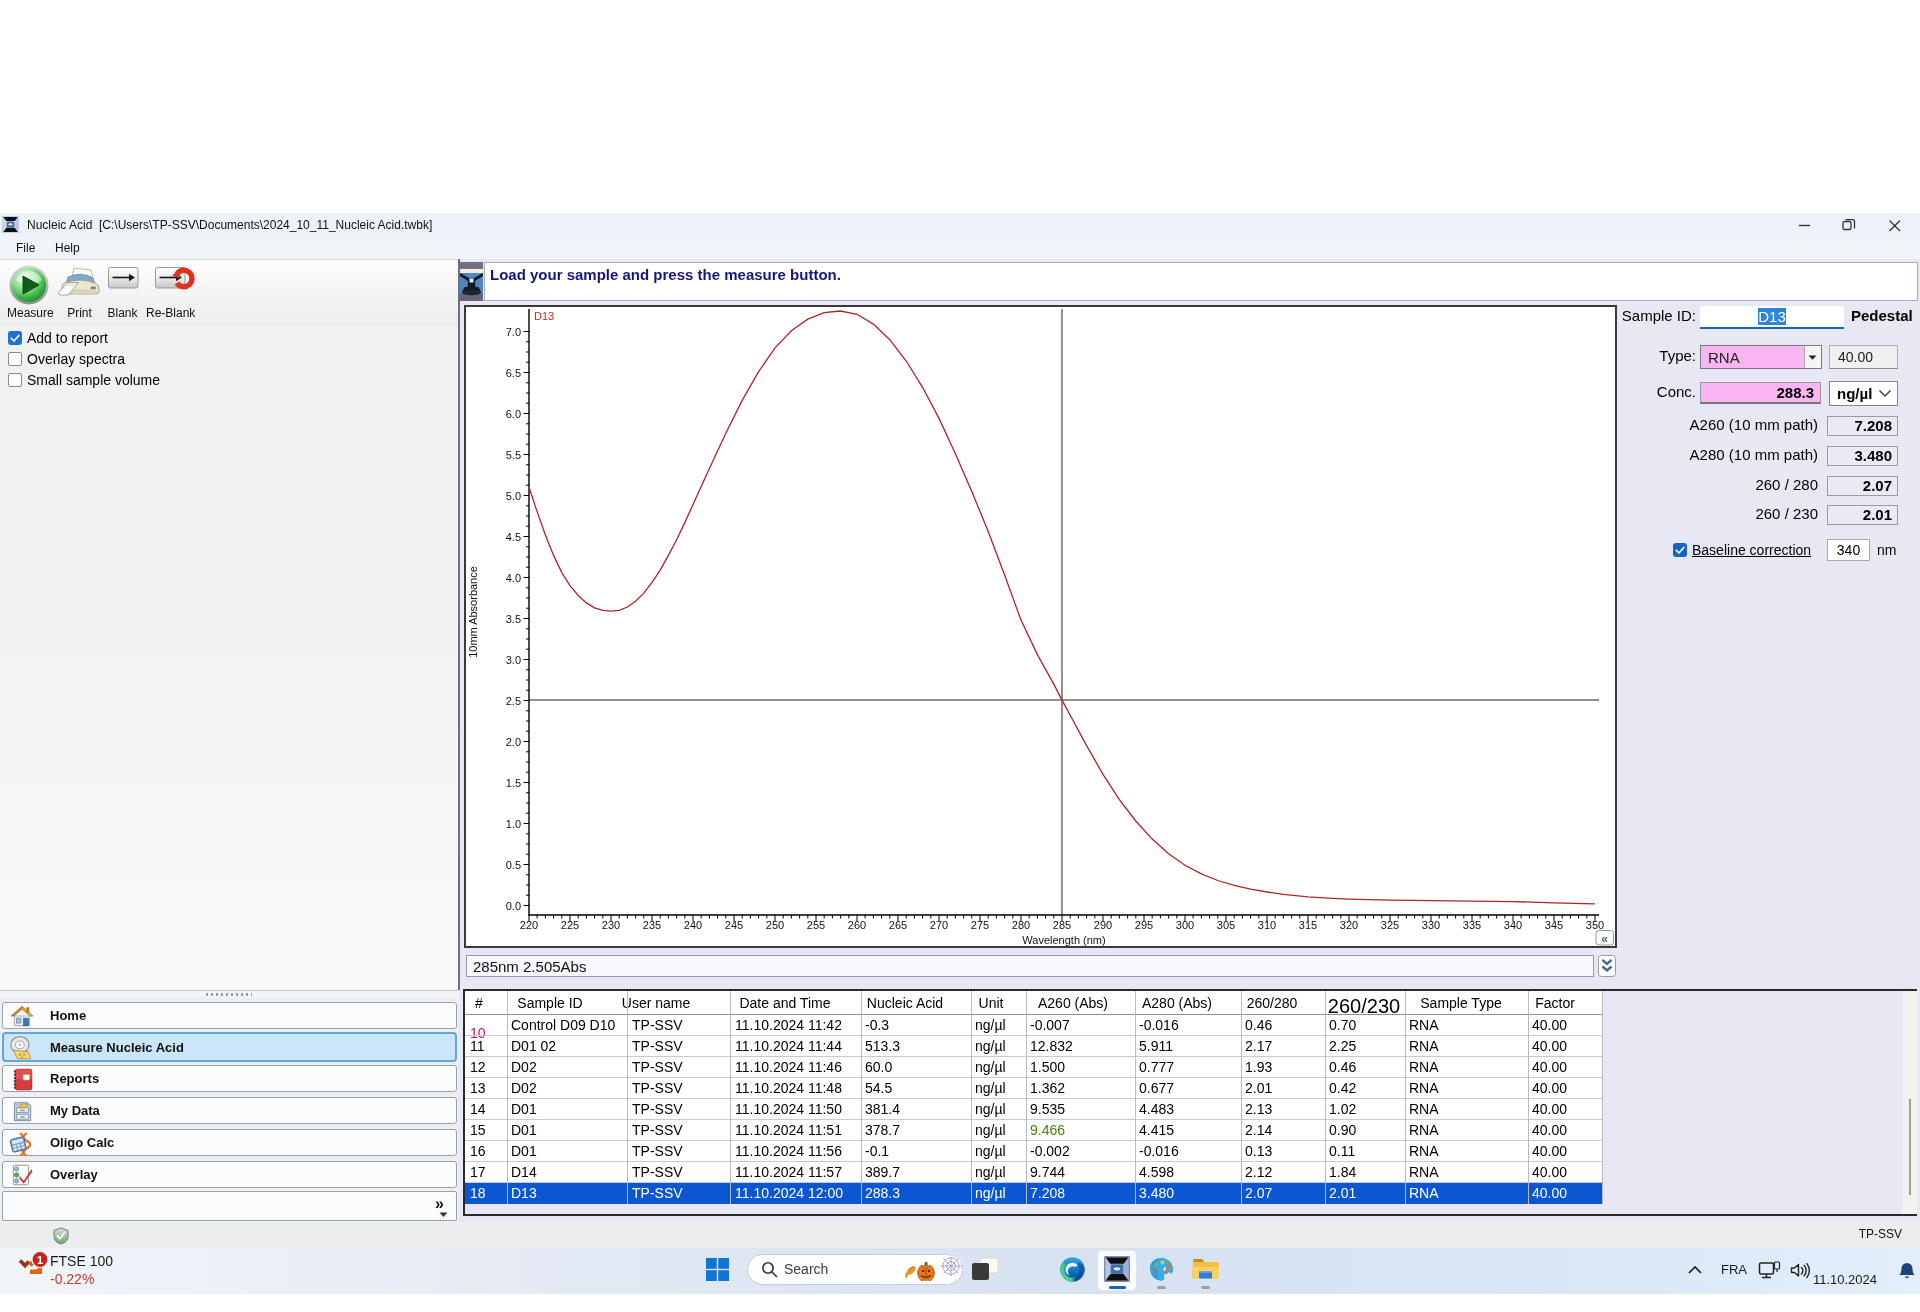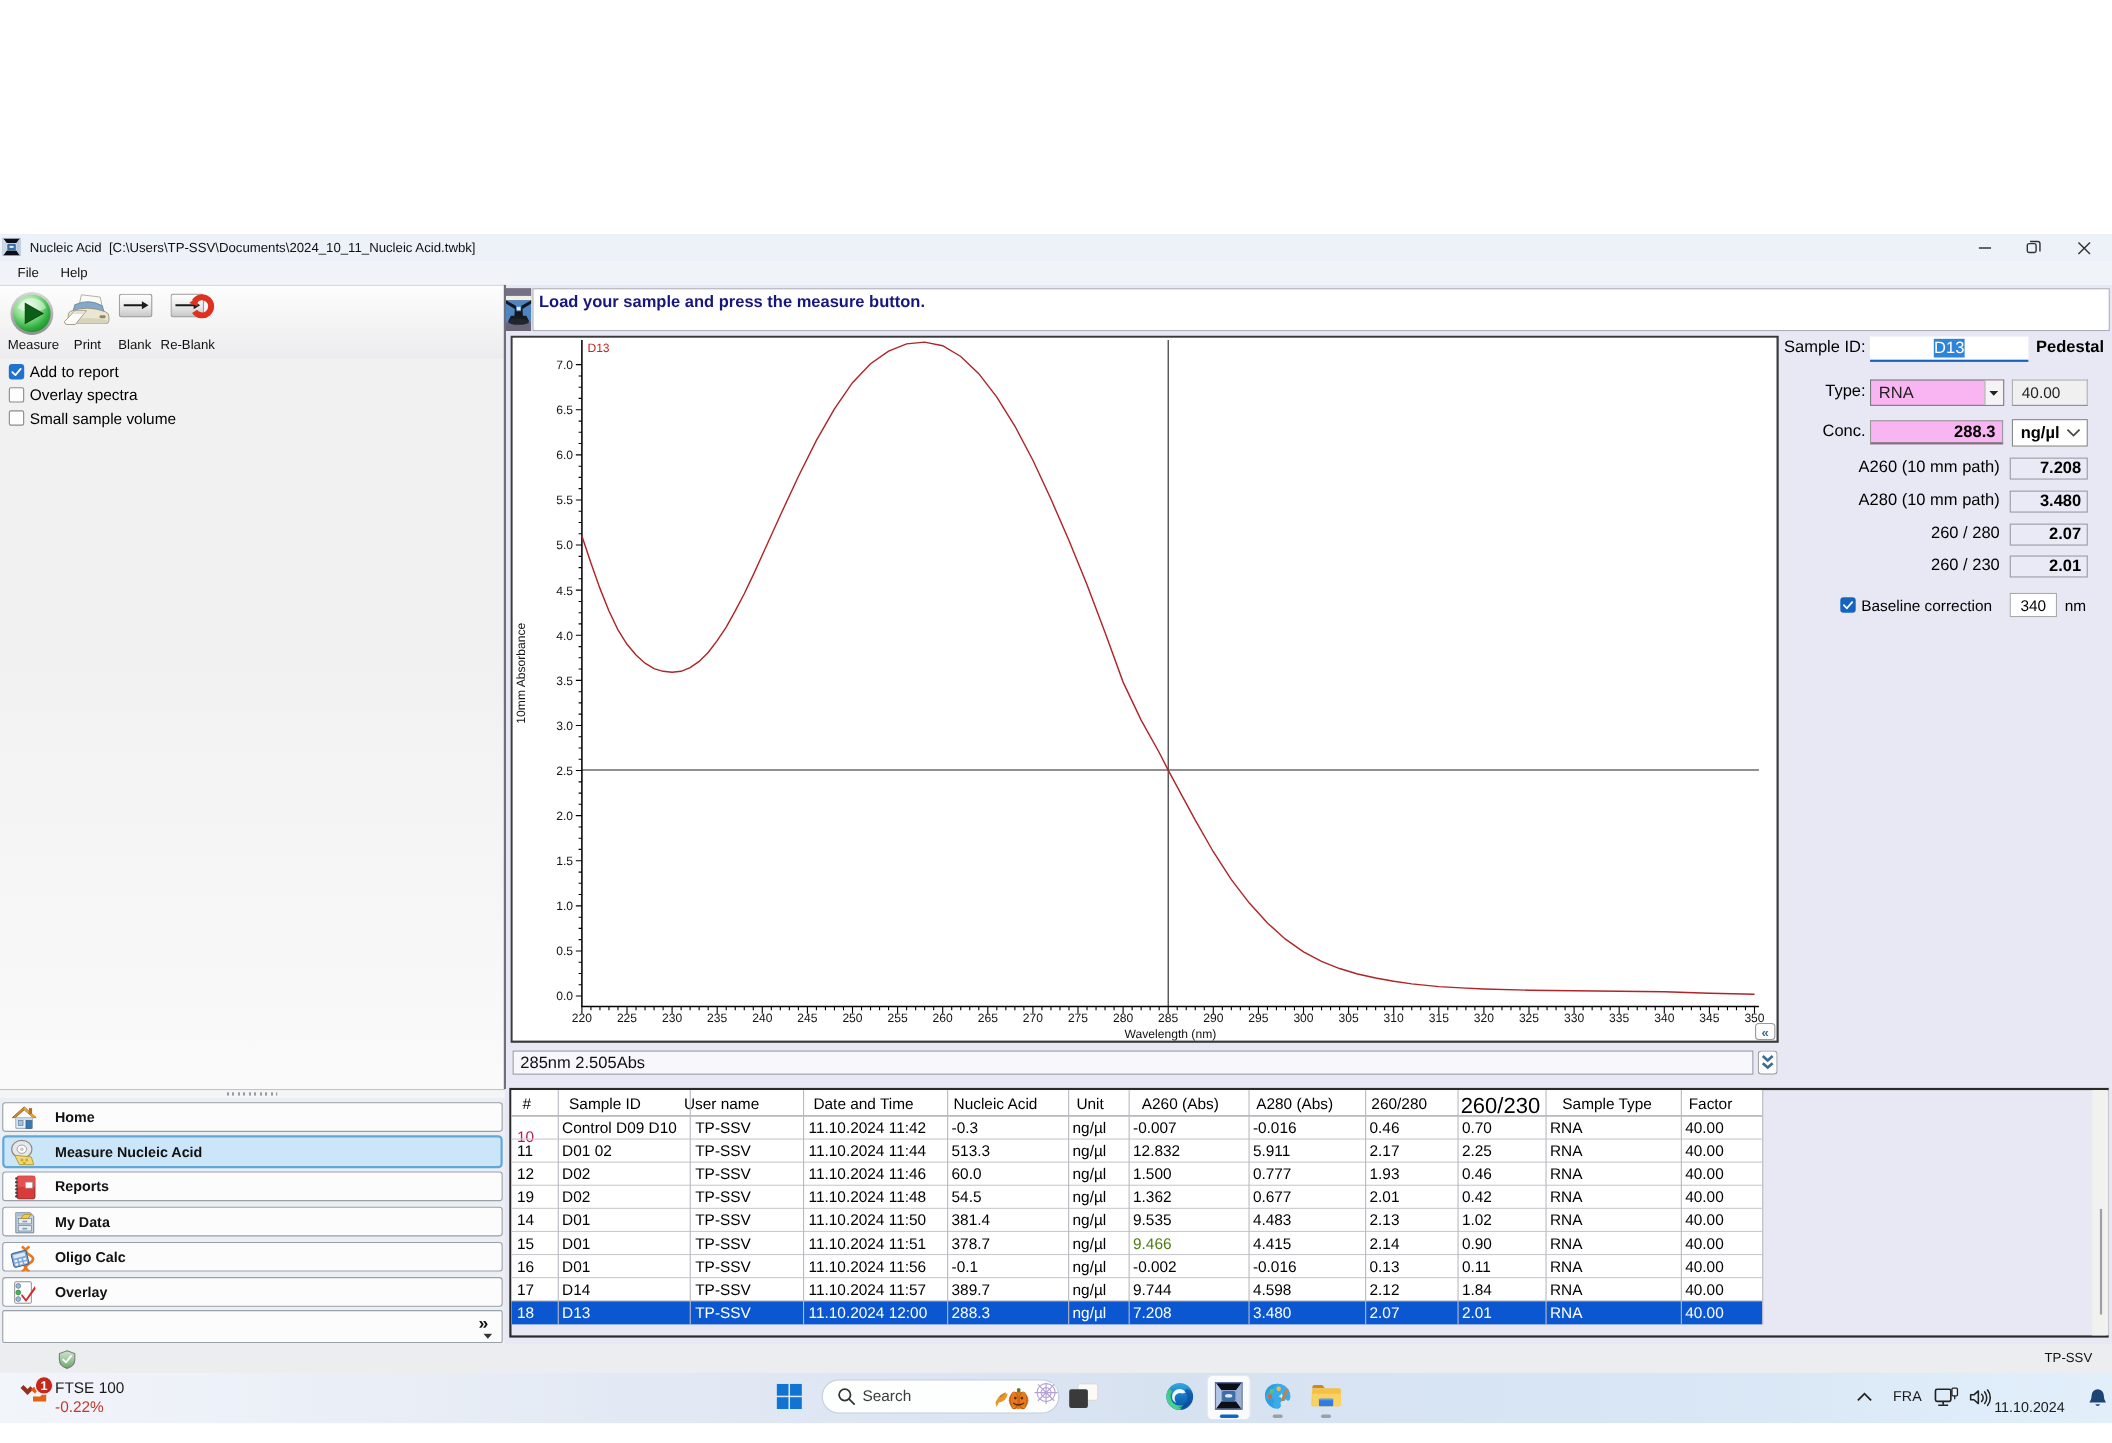--- a/index.html
+++ b/index.html
@@ -410,21 +410,21 @@
   <div class="abs" style="left:1827px;top:233px;width:71px;height:20px;background:#eaeaf6;border:1px solid #9a9aa6;text-align:right;padding-right:5px;font-size:15px;font-weight:bold;line-height:18px;color:#000;">3.480</div>
   <div class="abs" style="left:1640px;top:263px;width:178px;height:20px;font-size:15px;color:#000;text-align:right;">260 / 280</div>
   <div class="abs" style="left:1827px;top:263px;width:71px;height:20px;background:#eaeaf6;border:1px solid #9a9aa6;text-align:right;padding-right:5px;font-size:15px;font-weight:bold;line-height:18px;color:#000;">2.07</div>
   <div class="abs" style="left:1640px;top:292px;width:178px;height:20px;font-size:15px;color:#000;text-align:right;">260 / 230</div>
   <div class="abs" style="left:1827px;top:292px;width:71px;height:20px;background:#eaeaf6;border:1px solid #9a9aa6;text-align:right;padding-right:5px;font-size:15px;font-weight:bold;line-height:18px;color:#000;">2.01</div>
 
   <div class="abs" style="left:1673px;top:330px;width:14px;height:14px;background:#1565c0;border-radius:3px;"></div>
   <svg class="abs" style="left:1673px;top:330px" width="14" height="14" viewBox="0 0 14 14">
         <path d="M3.2 7.2 L6 10 L10.8 4.4" fill="none" stroke="#fff" stroke-width="1.6" stroke-linecap="round" stroke-linejoin="round"></path>
       </svg>
-  <div class="abs" style="left:1692px;top:329px;font-size:14px;color:#000;">Baseline correction</div>
+  <div class="abs" style="left:1692px;top:329px;font-size:14px;color:#000;text-decoration:underline;">Baseline correction</div>
   <div class="abs" style="left:1827px;top:326px;width:43px;height:22px;background:#fff;border:1px solid #aaa;text-align:center;font-size:14px;line-height:20px;color:#000;">340</div>
   <div class="abs" style="left:1877px;top:329px;font-size:14px;color:#000;">nm</div>
 
   <svg class="abs" style="left:1598px;top:742px" width="18" height="22" viewBox="0 0 18 22">
     <rect x="0.5" y="0.5" width="17" height="21" rx="3" fill="#fdfdfd" stroke="#999"></rect>
     <path d="M4.5 5 L9 9 L13.5 5" fill="none" stroke="#3d6e8f" stroke-width="2.4"></path>
     <path d="M4.5 11.5 L9 15.5 L13.5 11.5" fill="none" stroke="#3d6e8f" stroke-width="2.4"></path>
   </svg>
 
   <div class="abs" style="left:0;top:777px;width:459px;height:232px;background:#ebeef2;"></div>
@@ -565,21 +565,21 @@
   <div class="abs" style="left:270px;top:68px;font-size:14px;color:#000;white-space:nowrap;">11.10.2024 11:46</div>
   <div class="abs" style="left:400px;top:68px;font-size:14px;color:#000;white-space:nowrap;">60.0</div>
   <div class="abs" style="left:510px;top:68px;font-size:14px;color:#000;white-space:nowrap;">ng/µl</div>
   <div class="abs" style="left:565px;top:68px;font-size:14px;color:#000;white-space:nowrap;">1.500</div>
   <div class="abs" style="left:674px;top:68px;font-size:14px;color:#000;white-space:nowrap;">0.777</div>
   <div class="abs" style="left:780px;top:68px;font-size:14px;color:#000;white-space:nowrap;">1.93</div>
   <div class="abs" style="left:864px;top:68px;font-size:14px;color:#000;white-space:nowrap;">0.46</div>
   <div class="abs" style="left:944px;top:68px;font-size:14px;color:#000;white-space:nowrap;">RNA</div>
   <div class="abs" style="left:1067px;top:68px;font-size:14px;color:#000;white-space:nowrap;">40.00</div>
   <div class="abs" style="left:0;top:86px;width:1137px;height:1px;background:#c9c9cf;"></div>
-  <div class="abs" style="left:5px;top:89px;font-size:14px;color:#000;white-space:nowrap;">19</div>
+  <div class="abs" style="left:5px;top:89px;font-size:14px;color:#000;white-space:nowrap;">13</div>
   <div class="abs" style="left:46px;top:89px;font-size:14px;color:#000;white-space:nowrap;">D02</div>
   <div class="abs" style="left:167px;top:89px;font-size:14px;color:#000;white-space:nowrap;">TP-SSV</div>
   <div class="abs" style="left:270px;top:89px;font-size:14px;color:#000;white-space:nowrap;">11.10.2024 11:48</div>
   <div class="abs" style="left:400px;top:89px;font-size:14px;color:#000;white-space:nowrap;">54.5</div>
   <div class="abs" style="left:510px;top:89px;font-size:14px;color:#000;white-space:nowrap;">ng/µl</div>
   <div class="abs" style="left:565px;top:89px;font-size:14px;color:#000;white-space:nowrap;">1.362</div>
   <div class="abs" style="left:674px;top:89px;font-size:14px;color:#000;white-space:nowrap;">0.677</div>
   <div class="abs" style="left:780px;top:89px;font-size:14px;color:#000;white-space:nowrap;">2.01</div>
   <div class="abs" style="left:864px;top:89px;font-size:14px;color:#000;white-space:nowrap;">0.42</div>
   <div class="abs" style="left:944px;top:89px;font-size:14px;color:#000;white-space:nowrap;">RNA</div>

